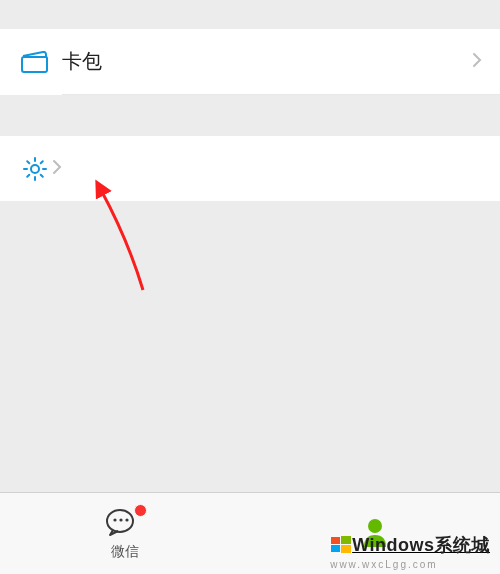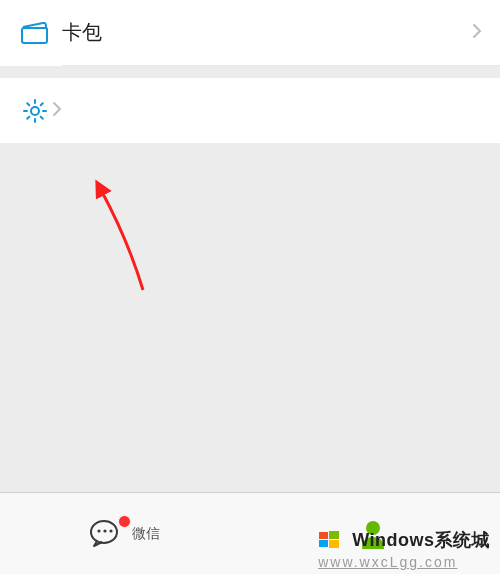--- a/index.html
+++ b/index.html
@@ -1,51 +1,51 @@
 <!DOCTYPE html>
 <html><head>
 <meta charset="utf-8">
 <style>
   * { box-sizing: border-box; margin: 0; padding: 0; }
   html, body { width: 500px; height: 574px; font-family: -apple-system, "Helvetica Neue", Arial, "PingFang SC", "Microsoft YaHei", sans-serif; }
   body { background: #ececec; position: relative; overflow: hidden; }
 
-  .group { background: #ffffff; }
+  .group { background: #ffffff; margin-top: 29px; }
   .row {
     display: flex; align-items: center;
     height: 65px; padding: 0 18px; position: relative;
     cursor: pointer;
   }
   .row .icon { width: 34px; display: flex; justify-content: center; align-items: center; }
   .row .label { flex: 1; font-size: 20px; color: #222; padding-left: 10px; }
   .row .chev { color: #bdbdbd; }
   .divider { height: 1px; background: #e8e8e8; margin-left: 62px; }
 
   .gap { height: 12px; background: #ececec; }
 
   .tabbar {
     position: absolute; left: 0; right: 0; bottom: 0; height: 82px;
     background: #f8f8f8; border-top: 1px solid #d0d0d0;
     display: flex;
   }
-  .tab { flex: 1; display: flex; flex-direction: row; align-items: center; justify-content: center; gap: 4px; cursor: pointer; position: relative; }
+  .tab { flex: 1; display: flex; flex-direction: column; align-items: center; justify-content: center; gap: 4px; cursor: pointer; position: relative; }
   .tab .ticon { height: 32px; display: flex; align-items: center; justify-content: center; }
   .tab .tlabel { font-size: 14px; color: #555; }
 
   .arrow-svg { position: absolute; left: 73px; top: 170px; pointer-events: none; }
 
   .watermark-box {
     position: absolute; right: 0; bottom: 0;
     display: flex; flex-direction: column; align-items: flex-start;
     padding: 6px 10px 4px 10px;
   }
-  .wm-line1 { display: flex; align-items: center; gap: 12px; }
+  .wm-line1 { display: flex; align-items: center; gap: 0; text-decoration: underline; }
   .wm-flag { width: 22px; height: 22px; }
   .wm-title { font-size: 18px; font-weight: 700; color: #222; letter-spacing: 0.5px; }
-  .wm-url { font-size: 14px; color: #9b9b9b; letter-spacing: 2px; margin-top: 2px; text-decoration: underline; }
+  .wm-url { font-size: 10px; color: #9b9b9b; letter-spacing: 2px; margin-top: 2px; }
 
   .badge {
     position: absolute; top: -2px; right: -4px; width: 10px; height: 10px;
     background: #fa3232; border-radius: 50%; border: 1.5px solid #f8f8f8;
   }
 </style>
 </head>
 <body>
 
 <div class="group">

